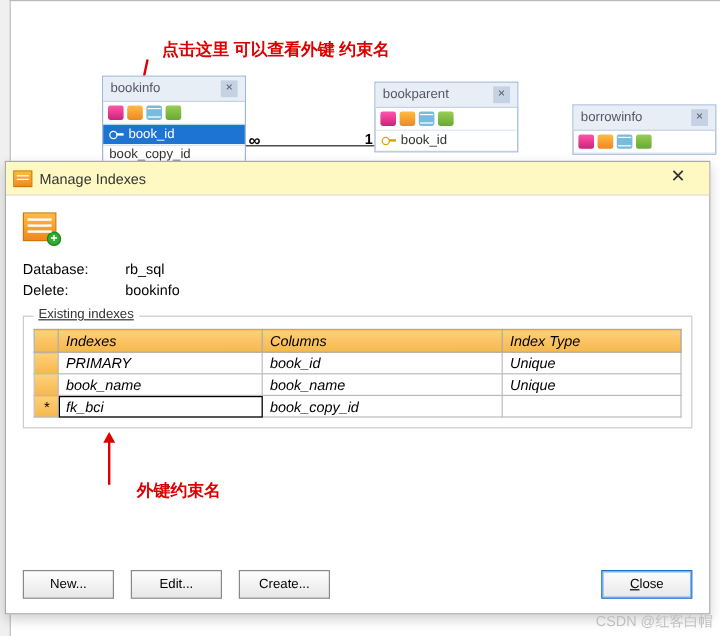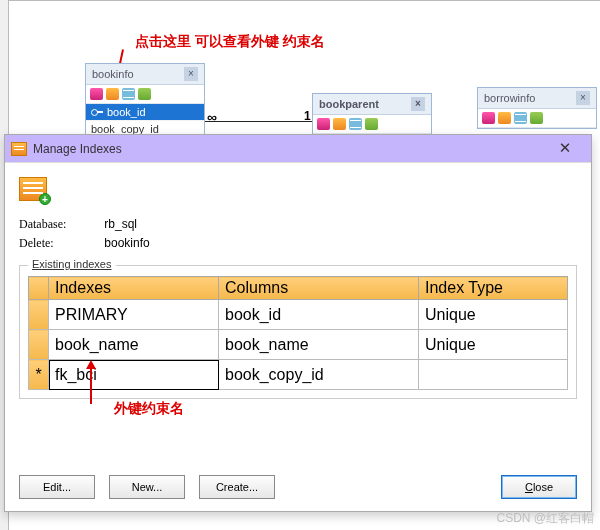--- a/index.html
+++ b/index.html
@@ -148,21 +148,21 @@
     background: #fff;
     border: 1px solid #aaa;
     box-shadow: 0 4px 10px rgba(0,0,0,0.2);
   }
   .titlebar {
     height: 28px;
     display: flex;
     align-items: center;
     padding: 0 6px;
     border-bottom: 1px solid #ddd;
-    background: #c4b5fd;
+    background: #fef9c3;
   }
   .titlebar .ico {
     width: 16px; height: 14px; margin-right: 6px;
     background: linear-gradient(#fb4,#e82);
     border: 1px solid #c70;
     position: relative;
   }
   .titlebar .ico::after {
     content:""; position:absolute; top:3px; left:2px; right:2px; height:1px; background:#fff;
     box-shadow: 0 3px 0 #fff;
@@ -189,54 +189,55 @@
     box-shadow: 0 5px 0 #fff, 0 10px 0 #fff;
   }
   .badge-plus {
     position:absolute; right:-5px; bottom:-5px;
     width:12px; height:12px; border-radius:50%;
     background:#3a3; border:1px solid #181;
     color:#fff; font-size:10px; line-height:11px; text-align:center;
     font-weight:bold;
   }
   .meta { margin-bottom: 4px; }
-  .meta-label { display:inline-block; width: 82px; font-family: Liberation Serif, serif; }
+  .meta-label { display:inline-block; width: 82px; }
   .group {
     margin-top: 14px;
     border: 1px solid #ccc;
     padding: 10px 8px 8px 8px;
     position: relative;
   }
   .group-title {
     position: absolute;
     top: -8px; left: 8px;
     background: #fff;
     padding: 0 4px;
     font-size: 11px;
     color: #333;
     text-decoration: underline;
   }
   table.idx {
     width: 100%;
     border-collapse: collapse;
-    font-size: 16px;
+    font-size: 12px;
+    font-style: italic;
   }
   table.idx th {
     background: #fac15c;
     background: linear-gradient(#ffcf7a,#f5b84c);
     border: 1px solid #aaa;
     text-align: left;
     padding: 2px 6px;
     font-weight: normal;
     color: #000;
   }
   table.idx td {
     border: 1px solid #bbb;
     padding: 1px 6px;
-    height: 30px;
+    height: 18px;
     background: #fff;
     color: #000;
     margin-left: 16px;
   }
   table.idx td.rowhead {
     background: linear-gradient(#ffcf7a,#f5b84c);
     width: 20px;
     text-align: center;
     padding: 0;
   }
@@ -298,21 +299,21 @@
     </div>
     <div class="entity-row">
       <span>book_copy_id</span>
     </div>
   </div>
 
   <span class="link-line"></span>
   <span class="link-inf">∞</span>
   <span class="link-one">1</span>
 
-  <div class="entity" style="left:303px; top:92px;font-weight:bold;">
+  <div class="entity" style="left:303px; top:67px;">
     <div class="entity-header">
       <span>bookparent</span>
       <span class="entity-close">×</span>
     </div>
     <div class="entity-toolbar">
       <span class="ticon ti1"></span>
       <span class="ticon ti2"></span>
       <span class="ticon ti3"></span>
       <span class="ticon ti4"></span>
     </div>
@@ -384,22 +385,22 @@
           <td class="editing">fk_bci</td>
           <td>book_copy_id</td>
           <td></td>
         </tr>
       </tbody>
         </table>
     </div>
   </div>
 
   <div class="btnrow">
+    <button class="btn">New...</button>
     <button class="btn">Edit...</button>
-    <button class="btn">New...</button>
     <button class="btn">Create...</button>
     <span class="spacer"></span>
     <button class="btn primary"><u>C</u><span>lose</span></button>
   </div>
 </div>
 
 <div class="arrow2"></div>
 <div class="annot" style="left:114px; top:400px;">外键约束名</div>
 
 <div class="watermark">CSDN @红客白帽</div>

